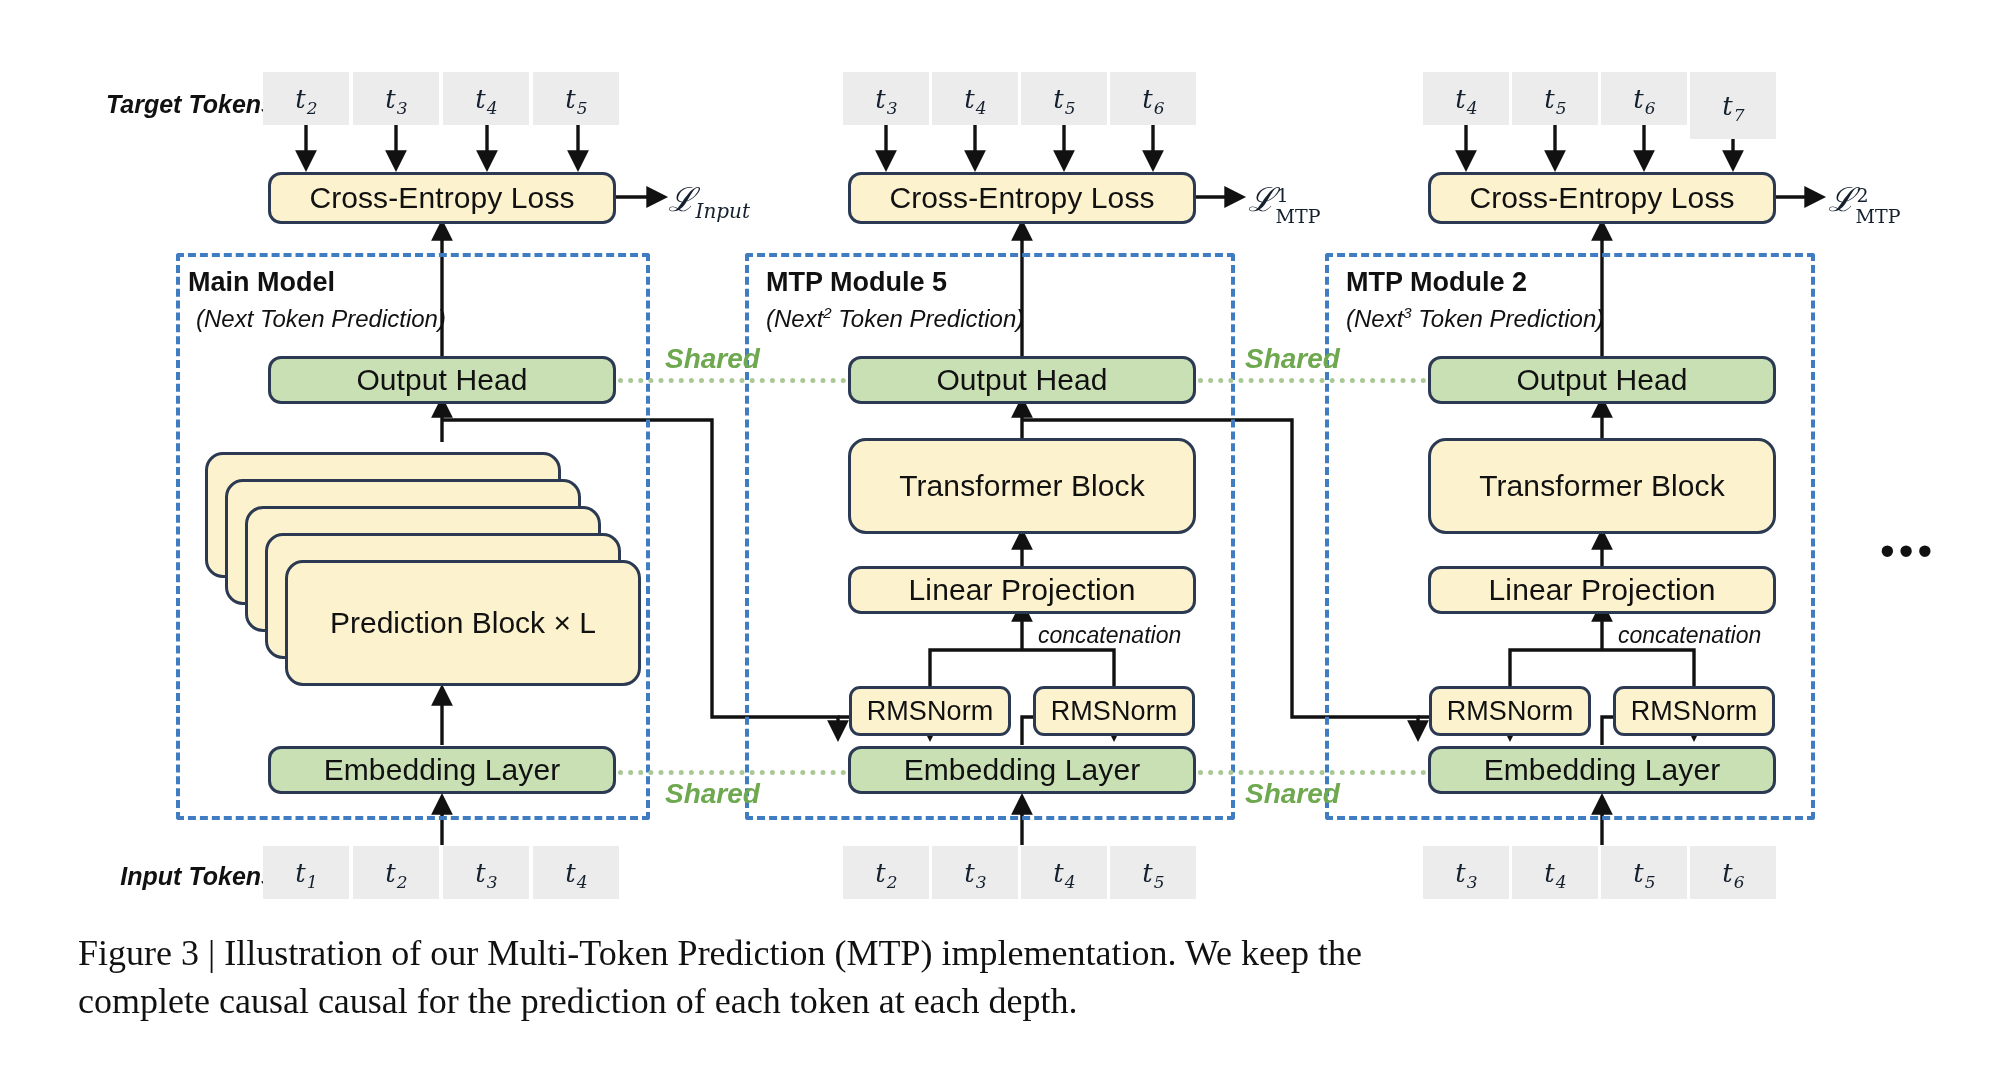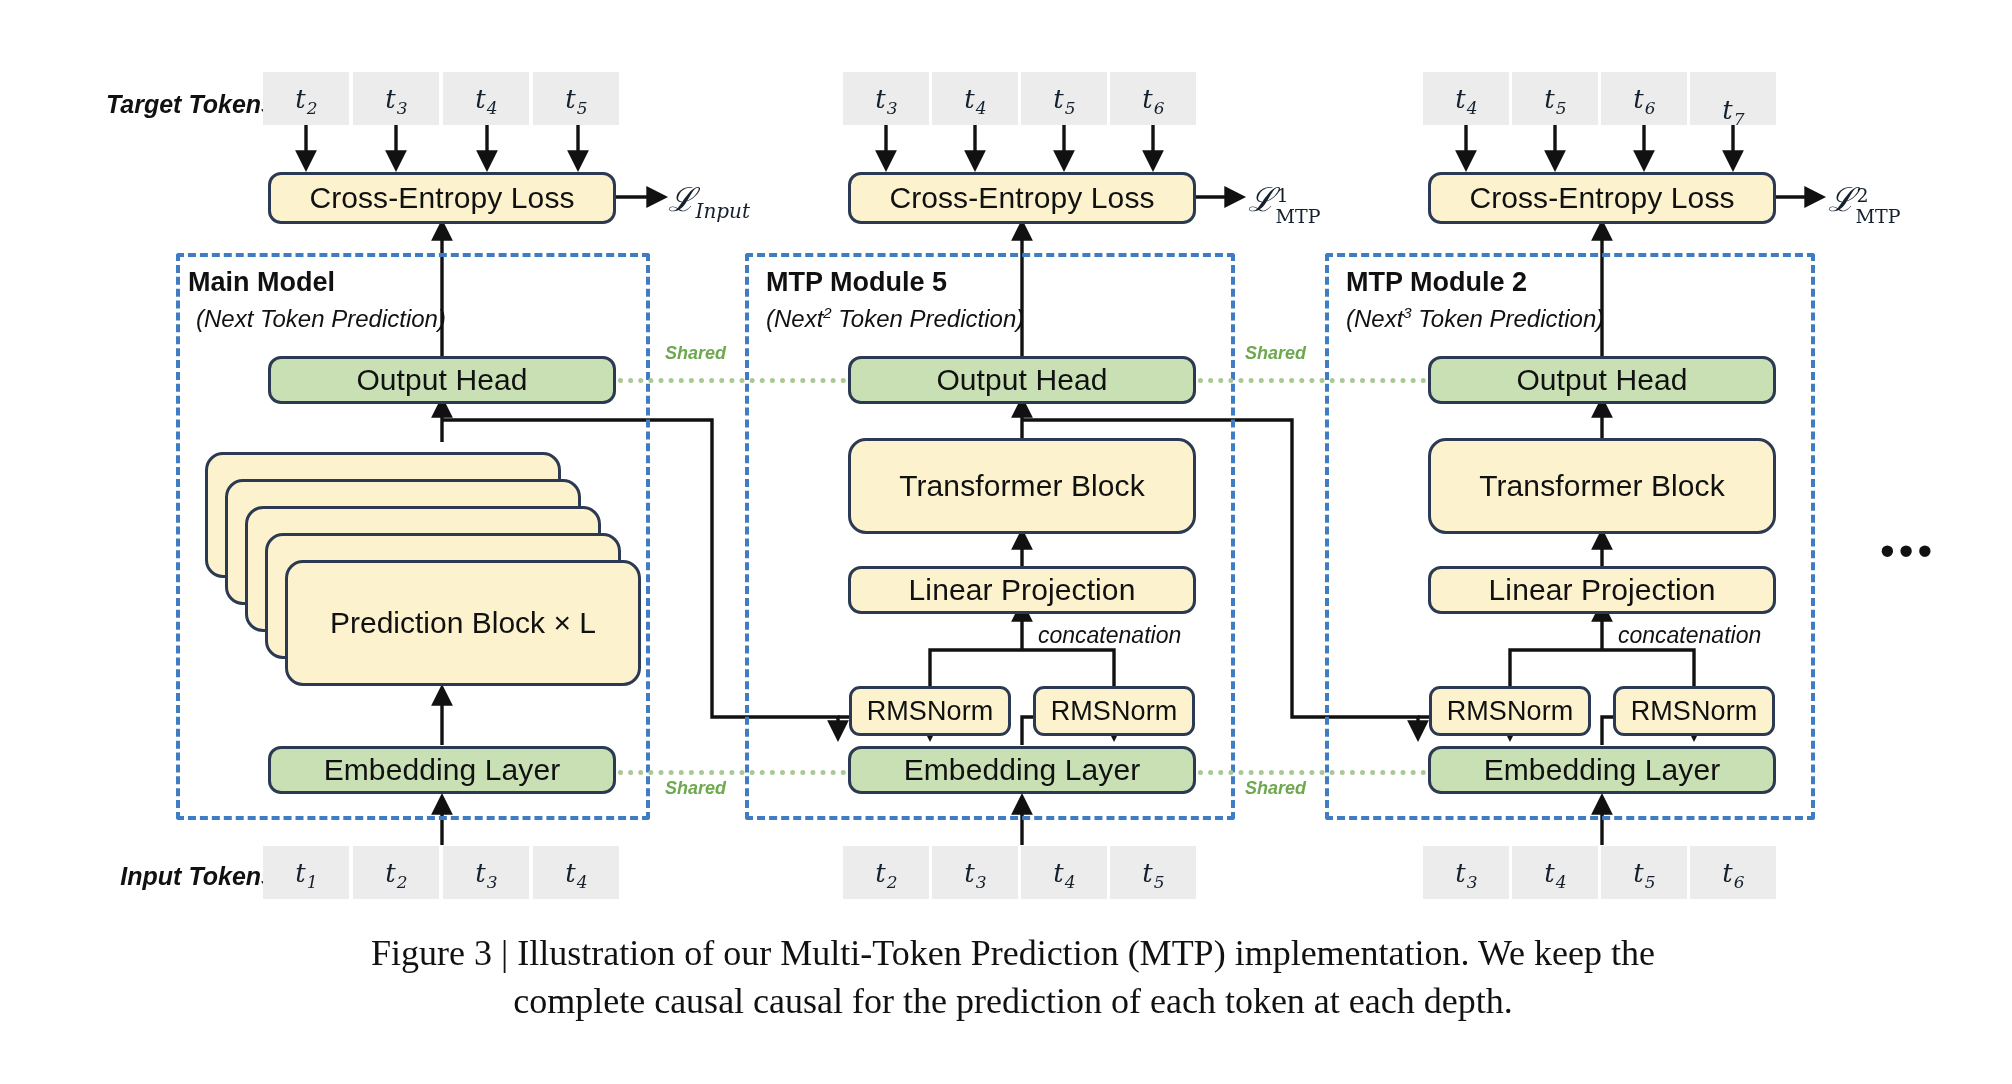--- a/index.html
+++ b/index.html
@@ -42,21 +42,21 @@
   .module{
     border:4px dashed #3f7cc2;border-radius:3px;background:transparent;
   }
   .modtitle{font-weight:700;font-size:27px;color:#111;white-space:nowrap;}
   .modsub{font-style:italic;font-size:24px;color:#111;white-space:nowrap;}
   .modsub sup{font-size:15px;vertical-align:super;}
 
   
   .shared-line{border-top:5px dotted #a9c896;height:0;}
   .shared-label{
-    color:#6ea84f;font-style:italic;font-weight:700;font-size:18px;white-space:nowrap;
+    color:#6ea84f;font-style:italic;font-weight:700;font-size:28px;white-space:nowrap;
   }
 
   
   svg.wire{position:absolute;left:0;top:0;width:2012px;height:1084px;pointer-events:none;}
 
   
   .loss{
     font-family:"DejaVu Serif",serif;font-size:30px;color:#14202e;white-space:nowrap;
   }
   .loss .cal{font-style:italic;font-size:33px;}
@@ -64,21 +64,21 @@
   .loss .stack{display:inline-block;text-align:left;vertical-align:middle;line-height:1;position:relative;top:-1px;}
   .loss .sup{font-size:19px;display:block;position:relative;top:3px;left:1px;}
   .loss .dn{font-size:19px;display:block;position:relative;top:5px;}
 
   .concat{font-style:italic;font-size:23px;color:#111;white-space:nowrap;}
   .dots{font-size:42px;color:#111;letter-spacing:4px;line-height:1;}
 
   
   .caption{
     position:absolute;font-family:"Liberation Serif",serif;font-size:36px;color:#111;
-    line-height:1.32;text-align:center;
+    line-height:1.32;text-align:left;
   }
 </style>
 </head>
 <body>
 
 <div id="stage">
 
   <svg class="wire" viewBox="0 0 2012 1084">
     <defs>
       <marker id="ah" markerWidth="9" markerHeight="9" refX="5.2" refY="3.2" orient="auto">
@@ -171,21 +171,21 @@
 
   <div class="abs tok" style="left:1423px;top:72px;width:86px;height:53px;">
       <span><i>t</i><sub>4</sub></span>
     </div>
   <div class="abs tok" style="left:1512px;top:72px;width:86px;height:53px;">
       <span><i>t</i><sub>5</sub></span>
     </div>
   <div class="abs tok" style="left:1601px;top:72px;width:86px;height:53px;">
       <span><i>t</i><sub>6</sub></span>
     </div>
-  <div class="abs tok" style="left:1690px;top:72px;width:86px;height:53px;align-items:flex-end;">
+  <div class="abs tok" style="left:1690px;top:72px;width:86px;height:67px;">
       <span><i>t</i><sub>7</sub></span>
     </div>
 
   <div class="abs box yellow" style="left:268px;top:172px;width:348px;height:52px;">Cross-Entropy Loss</div>
   <div class="abs box yellow" style="left:848px;top:172px;width:348px;height:52px;">Cross-Entropy Loss</div>
   <div class="abs box yellow" style="left:1428px;top:172px;width:348px;height:52px;">Cross-Entropy Loss</div>
 
   <div class="abs loss" style="left:668px;top:176px;">
     <span class="cal">ℒ</span><span class="subi">Input</span>
   </div>

